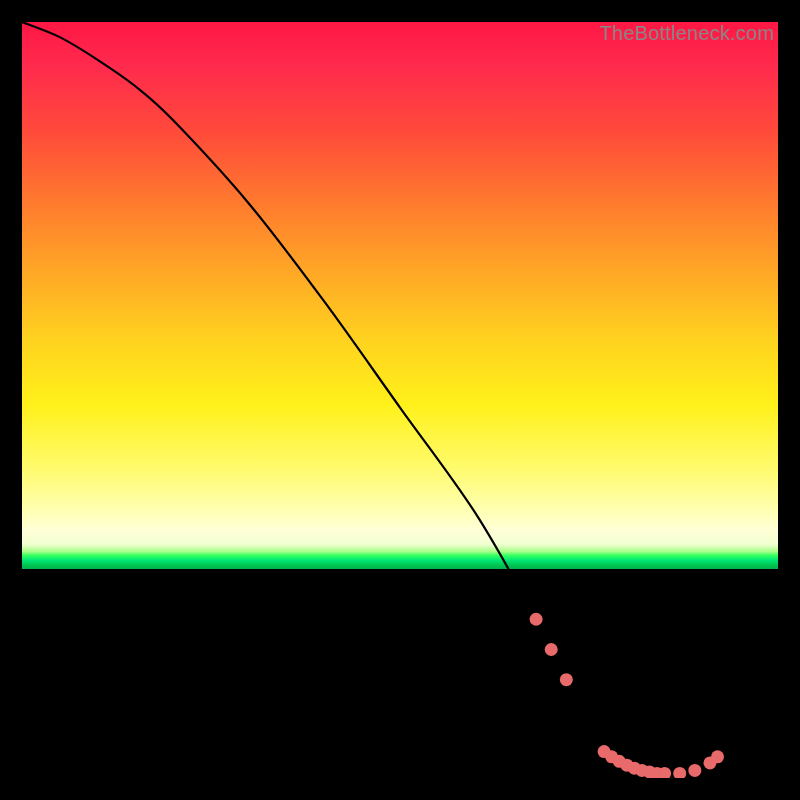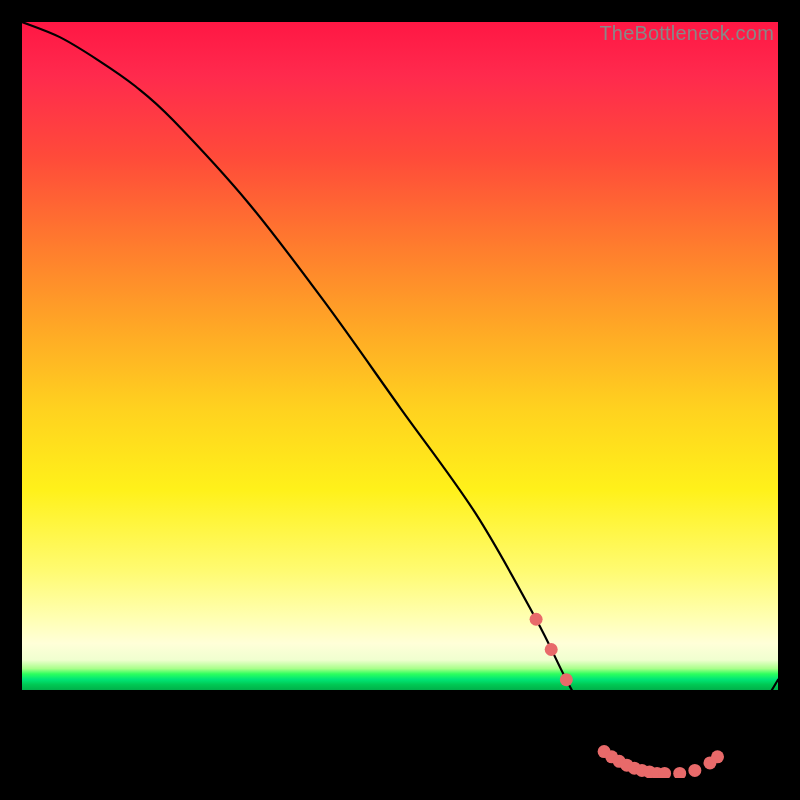--- a/index.html
+++ b/index.html
@@ -15,21 +15,21 @@
     position: relative;
     width: 800px;
     height: 800px;
     background: #000;
   }
   .plot-area {
     position: absolute;
     left: 22px;
     top: 22px;
     width: 756px;
-    height: 668px;
+    height: 547px;
     
     background: linear-gradient(
       to bottom,
       #ff1744 0%,
       #ff2a4d 8%,
       #ff4a3a 20%,
       #ff7a2e 33%,
       #ffa526 45%,
       #ffd21f 58%,
       #fff11a 70%,

